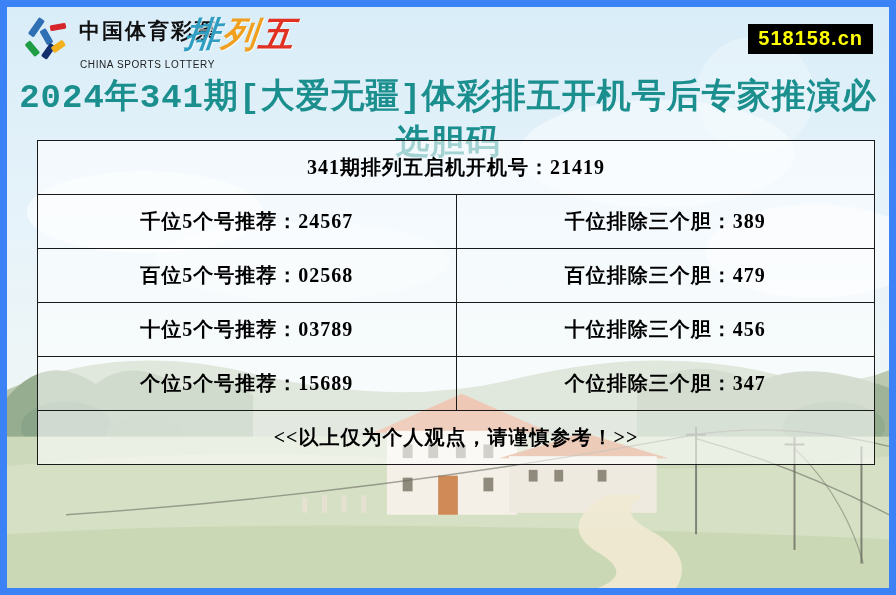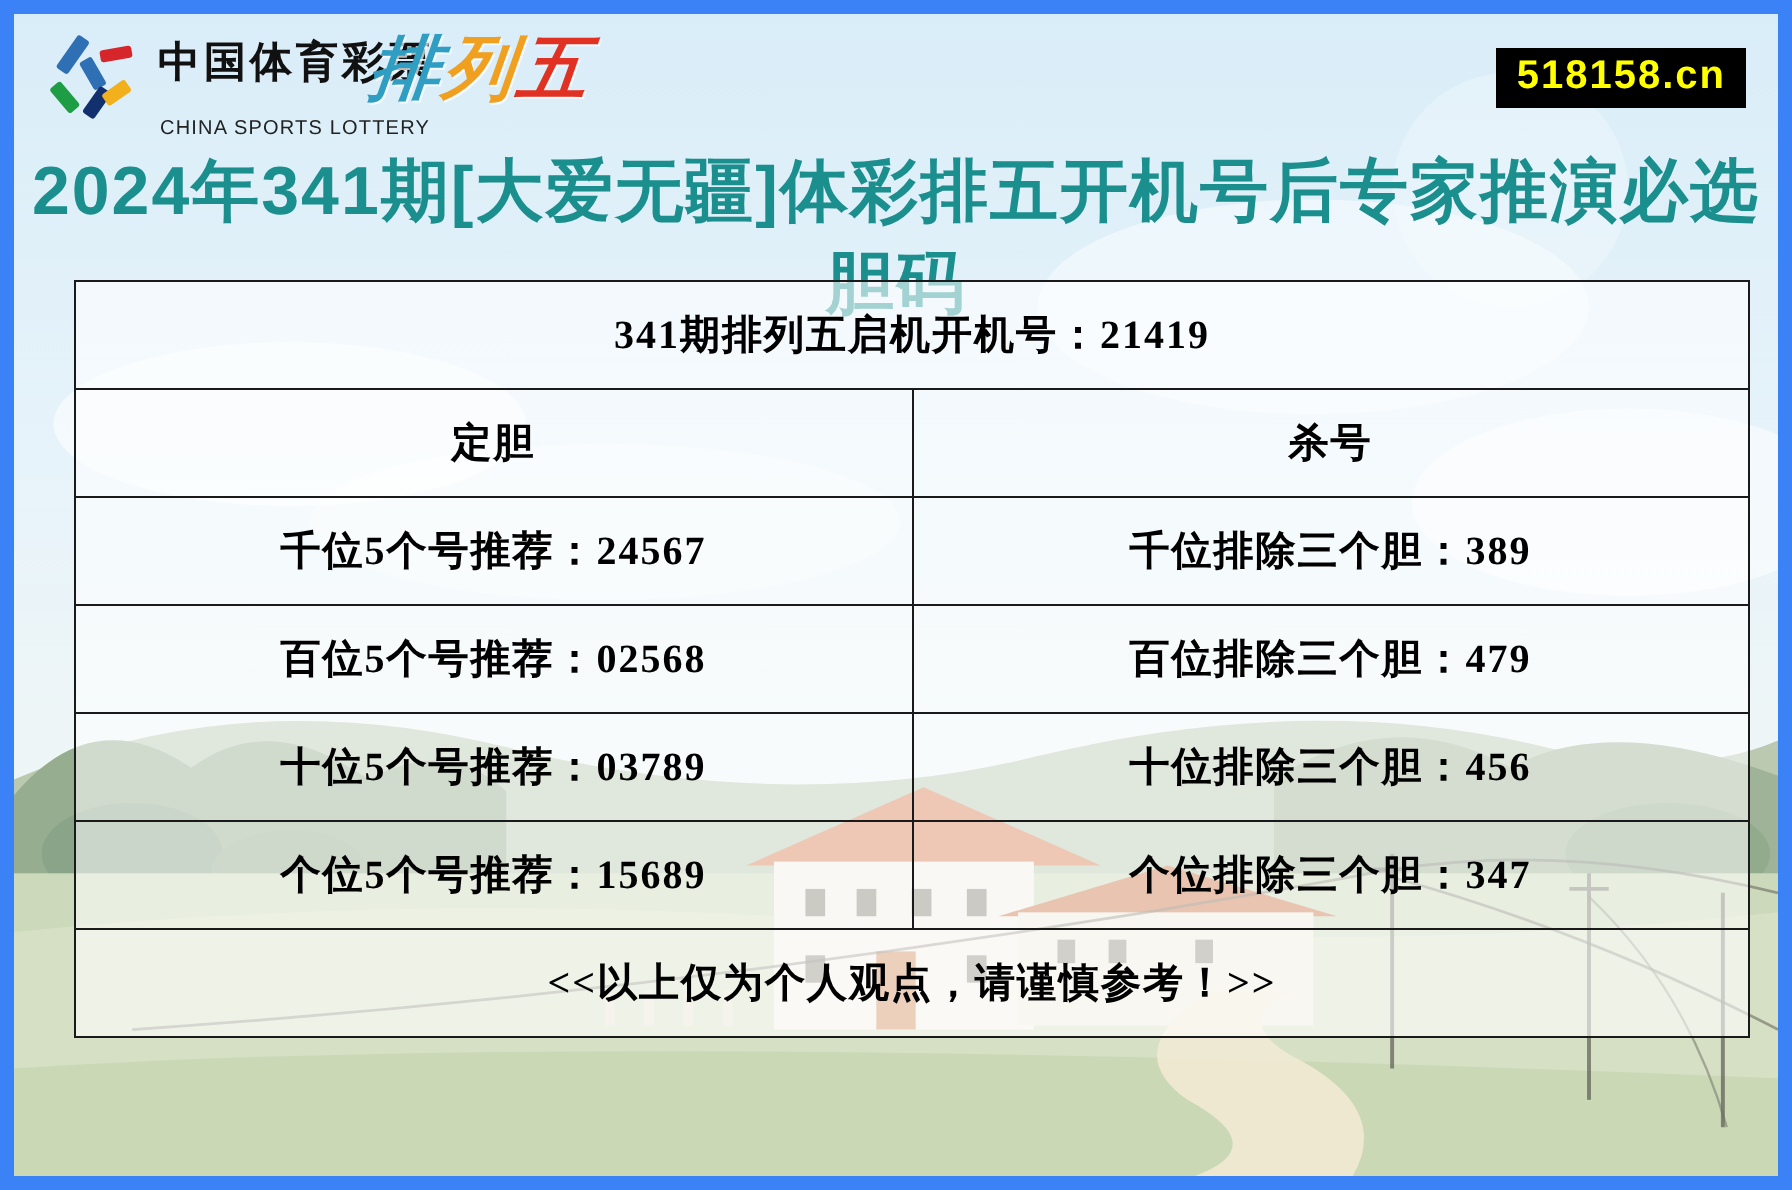--- a/index.html
+++ b/index.html
@@ -42,21 +42,21 @@
     position:absolute;right:16px;top:17px;
     background:#000;color:#ffff00;
     font-family:Liberation Sans, sans-serif;
     font-weight:bold;font-size:20px;
     padding:3px 10px 4px 10px;letter-spacing:1px;
   }
   
   .main-title{
     position:absolute;left:0;top:66px;width:100%;z-index:2;
     text-align:center;
-    font-family:Liberation Sans, sans-serif;
+    font-family:Liberation Mono, monospace;
     font-weight:bold;font-size:34px;color:#1b8e8e;
     letter-spacing:1px;
   }
   
   .grid{
     position:absolute;left:30px;top:133px;width:838px;z-index:2;
     border-collapse:collapse;table-layout:fixed;
   }
   .grid td{
     border:1px solid #1a1a1a;
@@ -155,24 +155,20 @@
   </div>
 
   <div class="main-title">2024年341期[大爱无疆]体彩排五开机号后专家推演必选胆码</div>
 
   <table class="grid">
     <tbody>
       <tr>
         <td class="span" colspan="2">341期排列五启机开机号：21419</td>
       </tr>
       <tr>
-        <td>定胆</td>
-        <td>杀号</td>
-      </tr>
-      <tr>
         <td>千位5个号推荐：24567</td>
         <td>千位排除三个胆：389</td>
       </tr>
       <tr>
         <td>百位5个号推荐：02568</td>
         <td>百位排除三个胆：479</td>
       </tr>
       <tr>
         <td>十位5个号推荐：03789</td>
         <td>十位排除三个胆：456</td>

